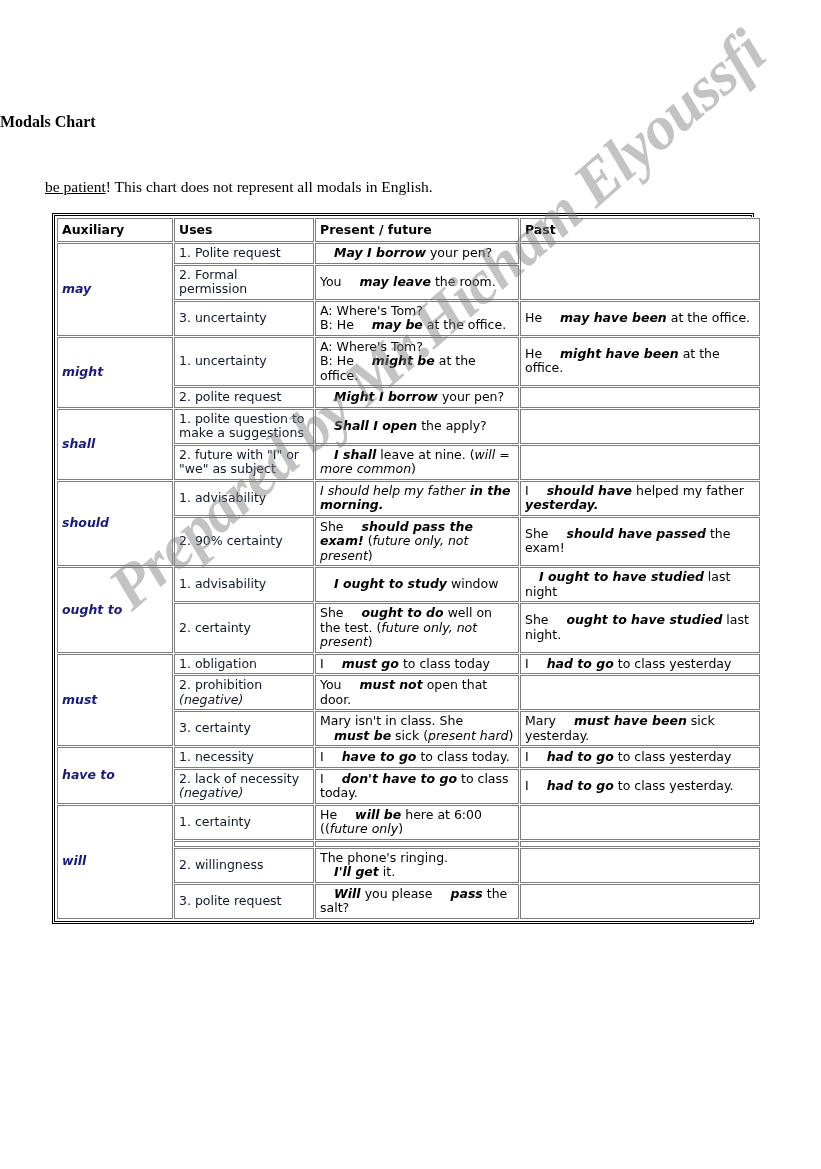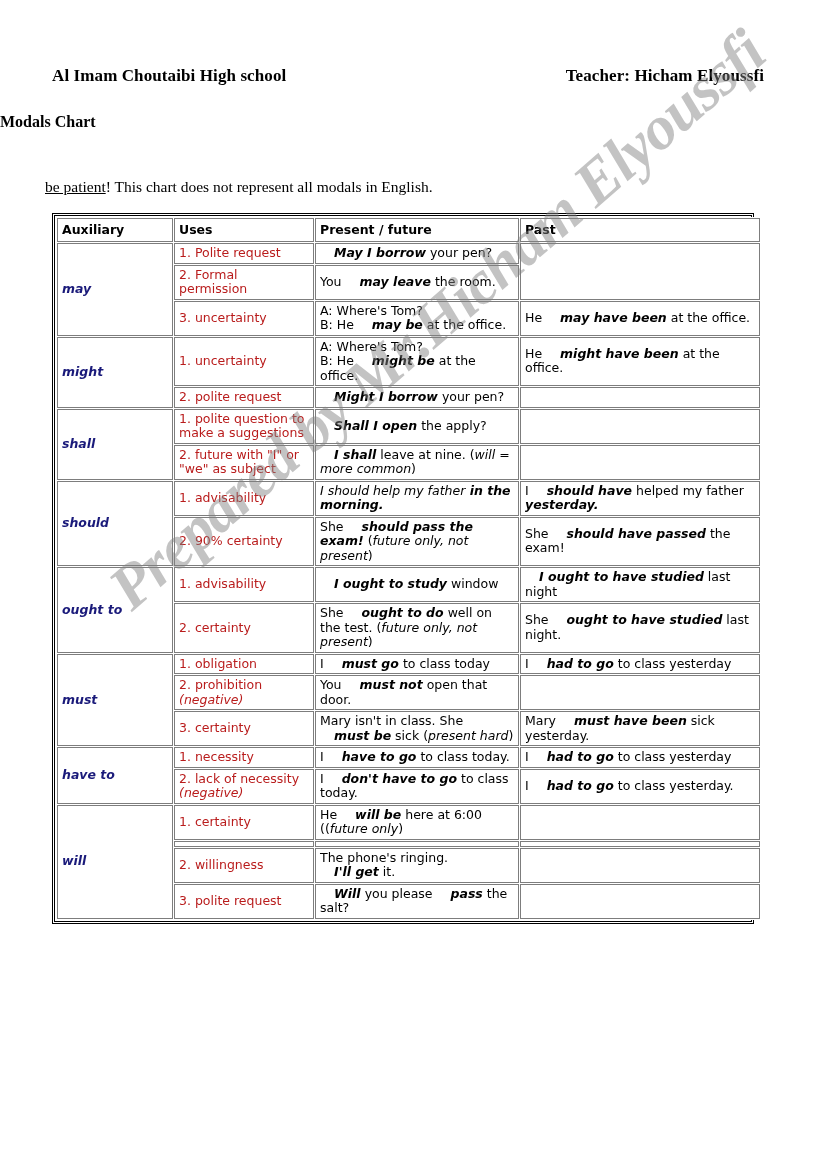--- a/index.html
+++ b/index.html
@@ -107,21 +107,21 @@
 
   td.aux {
     text-align: center;
     font-weight: bold;
     font-style: italic;
     color: #1a1a7a;
     font-size: 15px;
     font-family: "DejaVu Sans", sans-serif;
   }
   td.use {
-    color: #b91c1c;
+    color: #0f172a;
     font-size: 12.5px;
   }
   td.pres, td.past {
     color: #000;
     font-size: 12.5px;
   }
   .b { font-weight: bold; font-style: italic; }
   .i { font-style: italic; }
   .bi { font-weight: bold; font-style: italic; margin-left: 14px; }
 
@@ -150,24 +150,20 @@
     color: rgba(130,130,130,0.48);
     white-space: nowrap;
     -webkit-text-stroke: 0px transparent;
   }
 </style>
 </head>
 <body>
 
 <div class="page">
 
-  <div class="header-row">
-    <div class="school-name">Al Imam Choutaibi High school</div>
-    <div class="teacher-name">Teacher: Hicham Elyoussfi</div>
-  </div>
 
   <div class="doc-title">Modals Chart</div>
 
   <div class="intro">
     <br>
     <span class="ul">be patient</span><span>! This chart does not represent all modals in English.</span>
   </div>
 
   <div class="table-wrap">
     <table class="modals">

